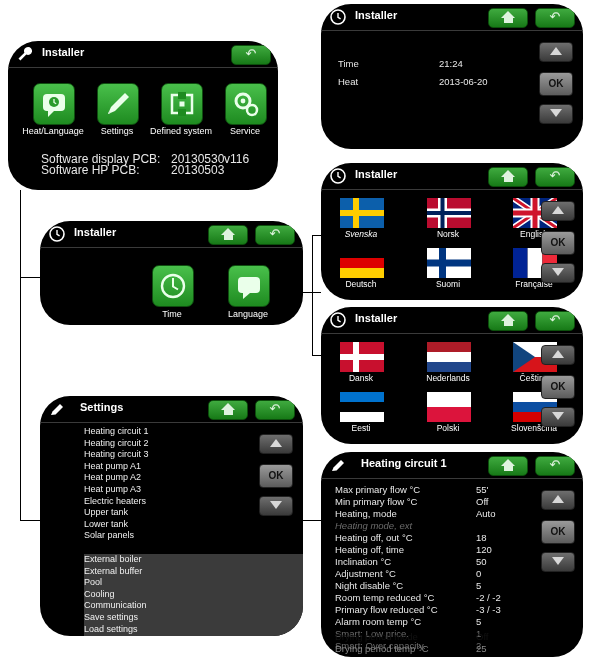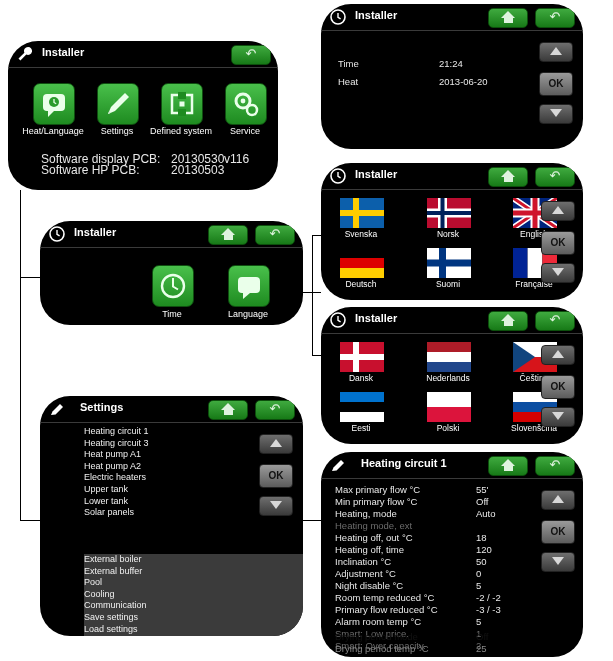--- a/index.html
+++ b/index.html
@@ -156,23 +156,25 @@
     <div class="btn-home" style="right:55px;">
       <div class="home-glyph"></div>
         <div class="home-body"></div>
     </div>
     <div class="btn-back" style="right:8px;">
       <div class="back-glyph">↶</div>
     </div>
   </div>
   <div style="position:absolute;left:44px;top:30px;width:195px;">
     <div class="listitem">Heating circuit 1</div>
+    <div class="listitem">Heating circuit 2</div>
     <div class="listitem">Heating circuit 3</div>
     <div class="listitem">Heat pump A1</div>
     <div class="listitem">Heat pump A2</div>
+    <div class="listitem">Heat pump A3</div>
     <div class="listitem">Electric heaters</div>
     <div class="listitem">Upper tank</div>
     <div class="listitem">Lower tank</div>
     <div class="listitem">Solar panels</div>
   </div>
   <div class="list-sel" style="position:absolute;left:44px;top:158px;width:219px;height:82px;">
     <div class="listitem">External boiler</div>
     <div class="listitem">External buffer</div>
     <div class="listitem">Pool</div>
     <div class="listitem">Cooling</div>
@@ -238,21 +240,21 @@
     </div>
   </div>
 
   <div class="flag" style="left:18px;top:34px;">
     <svg width="44" height="30" viewBox="0 0 44 30">
         <rect width="44" height="30" fill="#0c5fab"></rect>
         <rect x="13" y="0" width="6" height="30" fill="#fecc00"></rect>
         <rect x="0" y="12" width="44" height="6" fill="#fecc00"></rect>
       </svg>
   </div>
-  <div class="flag-cap" style="left:9px;top:66px;">Svenska</div>
+  <div class="flag-cap" style="left:9px;top:66px;font-style:italic;">Svenska</div>
 
   <div class="flag" style="left:105px;top:34px;">
     <svg width="44" height="30" viewBox="0 0 44 30">
         <rect width="44" height="30" fill="#ba0c2f"></rect>
         <rect x="11" y="0" width="9" height="30" fill="#fff"></rect>
         <rect x="0" y="10.5" width="44" height="9" fill="#fff"></rect>
         <rect x="13.5" y="0" width="4" height="30" fill="#00205b"></rect>
         <rect x="0" y="13" width="44" height="4" fill="#00205b"></rect>
       </svg>
   </div>
@@ -401,21 +403,21 @@
       <div class="back-glyph">↶</div>
     </div>
   </div>
 
   <div class="row-label" style="left:14px;top:32px;">Max primary flow °C</div>
   <div class="row-value" style="left:155px;top:32px;">55'</div>
   <div class="row-label" style="left:14px;top:44px;">Min primary flow °C</div>
   <div class="row-value" style="left:155px;top:44px;">Off</div>
   <div class="row-label" style="left:14px;top:56px;">Heating, mode</div>
   <div class="row-value" style="left:155px;top:56px;">Auto</div>
-  <div class="row-label dim" style="left:14px;top:68px;">Heating mode, ext</div>
+  <div class="row-label dim" style="left:14px;top:68px;font-style:italic;">Heating mode, ext</div>
   <div class="row-value dim" style="left:155px;top:68px;"></div>
   <div class="row-label" style="left:14px;top:80px;">Heating off, out °C</div>
   <div class="row-value" style="left:155px;top:80px;">18</div>
   <div class="row-label" style="left:14px;top:92px;">Heating off, time</div>
   <div class="row-value" style="left:155px;top:92px;">120</div>
   <div class="row-label" style="left:14px;top:104px;">Inclination °C</div>
   <div class="row-value" style="left:155px;top:104px;">50</div>
   <div class="row-label" style="left:14px;top:116px;">Adjustment °C</div>
   <div class="row-value" style="left:155px;top:116px;">0</div>
   <div class="row-label" style="left:14px;top:128px;">Night disable °C</div>

